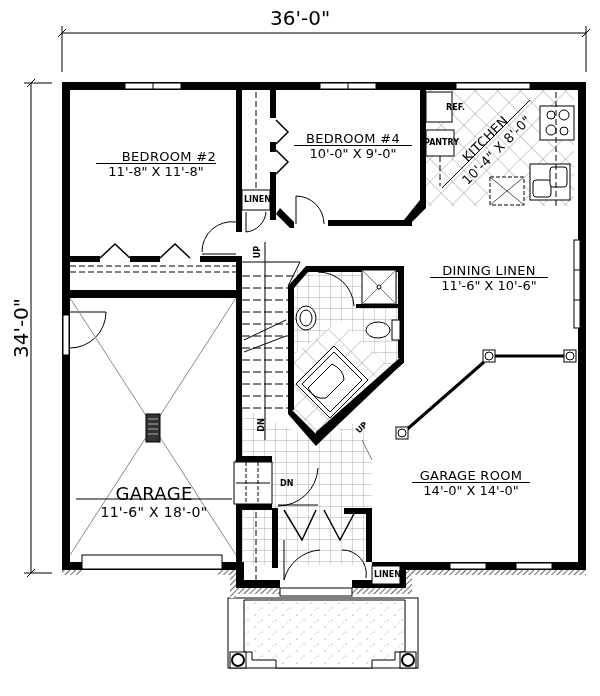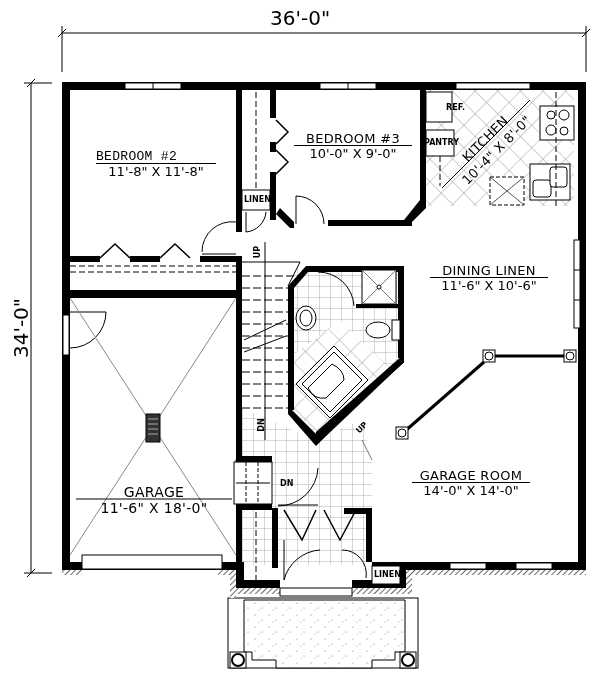--- a/index.html
+++ b/index.html
@@ -270,41 +270,41 @@
       <line x1="148" y1="434" x2="158" y2="434"></line>
     </g>
   </g>
   <line x1="76" y1="499" x2="232" y2="499" stroke="#000"></line>
 </svg>
 
 <div class="lbl dimtxt" style="left:270px; top:8px;">36'-0"</div>
 <div class="lbl dimtxt vert" style="left:-14px; top:318px; width:70px;">34'-0"</div>
 
 <div style="position:absolute; left:96px; top:150px; width:120px;">
-  <div class="lbl room-name" style="position:relative; text-align:left;font-family:Liberation Mono, monospace;">BEDROOM #2</div>
+  <div class="lbl room-name" style="position:relative; text-align:right;">BEDROOM #2</div>
   <div class="lbl room-dim" style="position:relative; text-align:center;">11'-8" X 11'-8"</div>
 </div>
 <div style="position:absolute; left:294px; top:132px; width:118px;">
-  <div class="lbl room-name" style="position:relative; text-align:center;">BEDROOM #3</div>
+  <div class="lbl room-name" style="position:relative; text-align:center;">BEDROOM #4</div>
   <div class="lbl room-dim" style="position:relative; text-align:center;">10'-0" X 9'-0"</div>
 </div>
 <div class="rot-kitchen" style="position:absolute; left:436px; top:130px; width:110px;">
   <div class="lbl room-name" style="position:relative; text-align:center;">KITCHEN</div>
   <div class="lbl room-name" style="position:relative; text-align:center; margin-top:3px;">10'-4" X 8'-0"</div>
 </div>
 <div style="position:absolute; left:430px; top:264px; width:118px;">
   <div class="lbl room-name" style="position:relative; text-align:center;">DINING LINEN</div>
   <div class="lbl room-dim" style="position:relative; text-align:center;">11'-6" X 10'-6"</div>
 </div>
 <div style="position:absolute; left:412px; top:469px; width:118px;">
   <div class="lbl room-name" style="position:relative; text-align:center;">GARAGE ROOM</div>
   <div class="lbl room-dim" style="position:relative; text-align:center;">14'-0" X 14'-0"</div>
 </div>
 <div style="position:absolute; left:76px; top:485px; width:156px;">
-  <div class="lbl room-name" style="position:relative; text-align:center; font-size:14px;">GARAGE</div>
+  <div class="lbl room-name" style="position:relative; text-align:center; font-size:18px;">GARAGE</div>
   <div class="lbl room-name" style="position:relative; text-align:center; font-size:14px; margin-top:2px;">11'-6" X 18'-0"</div>
 </div>
 
 <div class="lbl small" style="left:446px; top:104px;">REF.</div>
 <div class="lbl small" style="left:424px; top:139px;">PANTRY</div>
 <div class="lbl small" style="left:244px; top:196px;">LINEN</div>
 <div class="lbl small" style="left:374px; top:571px;">LINEN</div>
 
 <div class="lbl small vert" style="left:252px; top:248px;">UP</div>
 <div class="lbl small vert" style="left:255px; top:421px;">DN</div>

